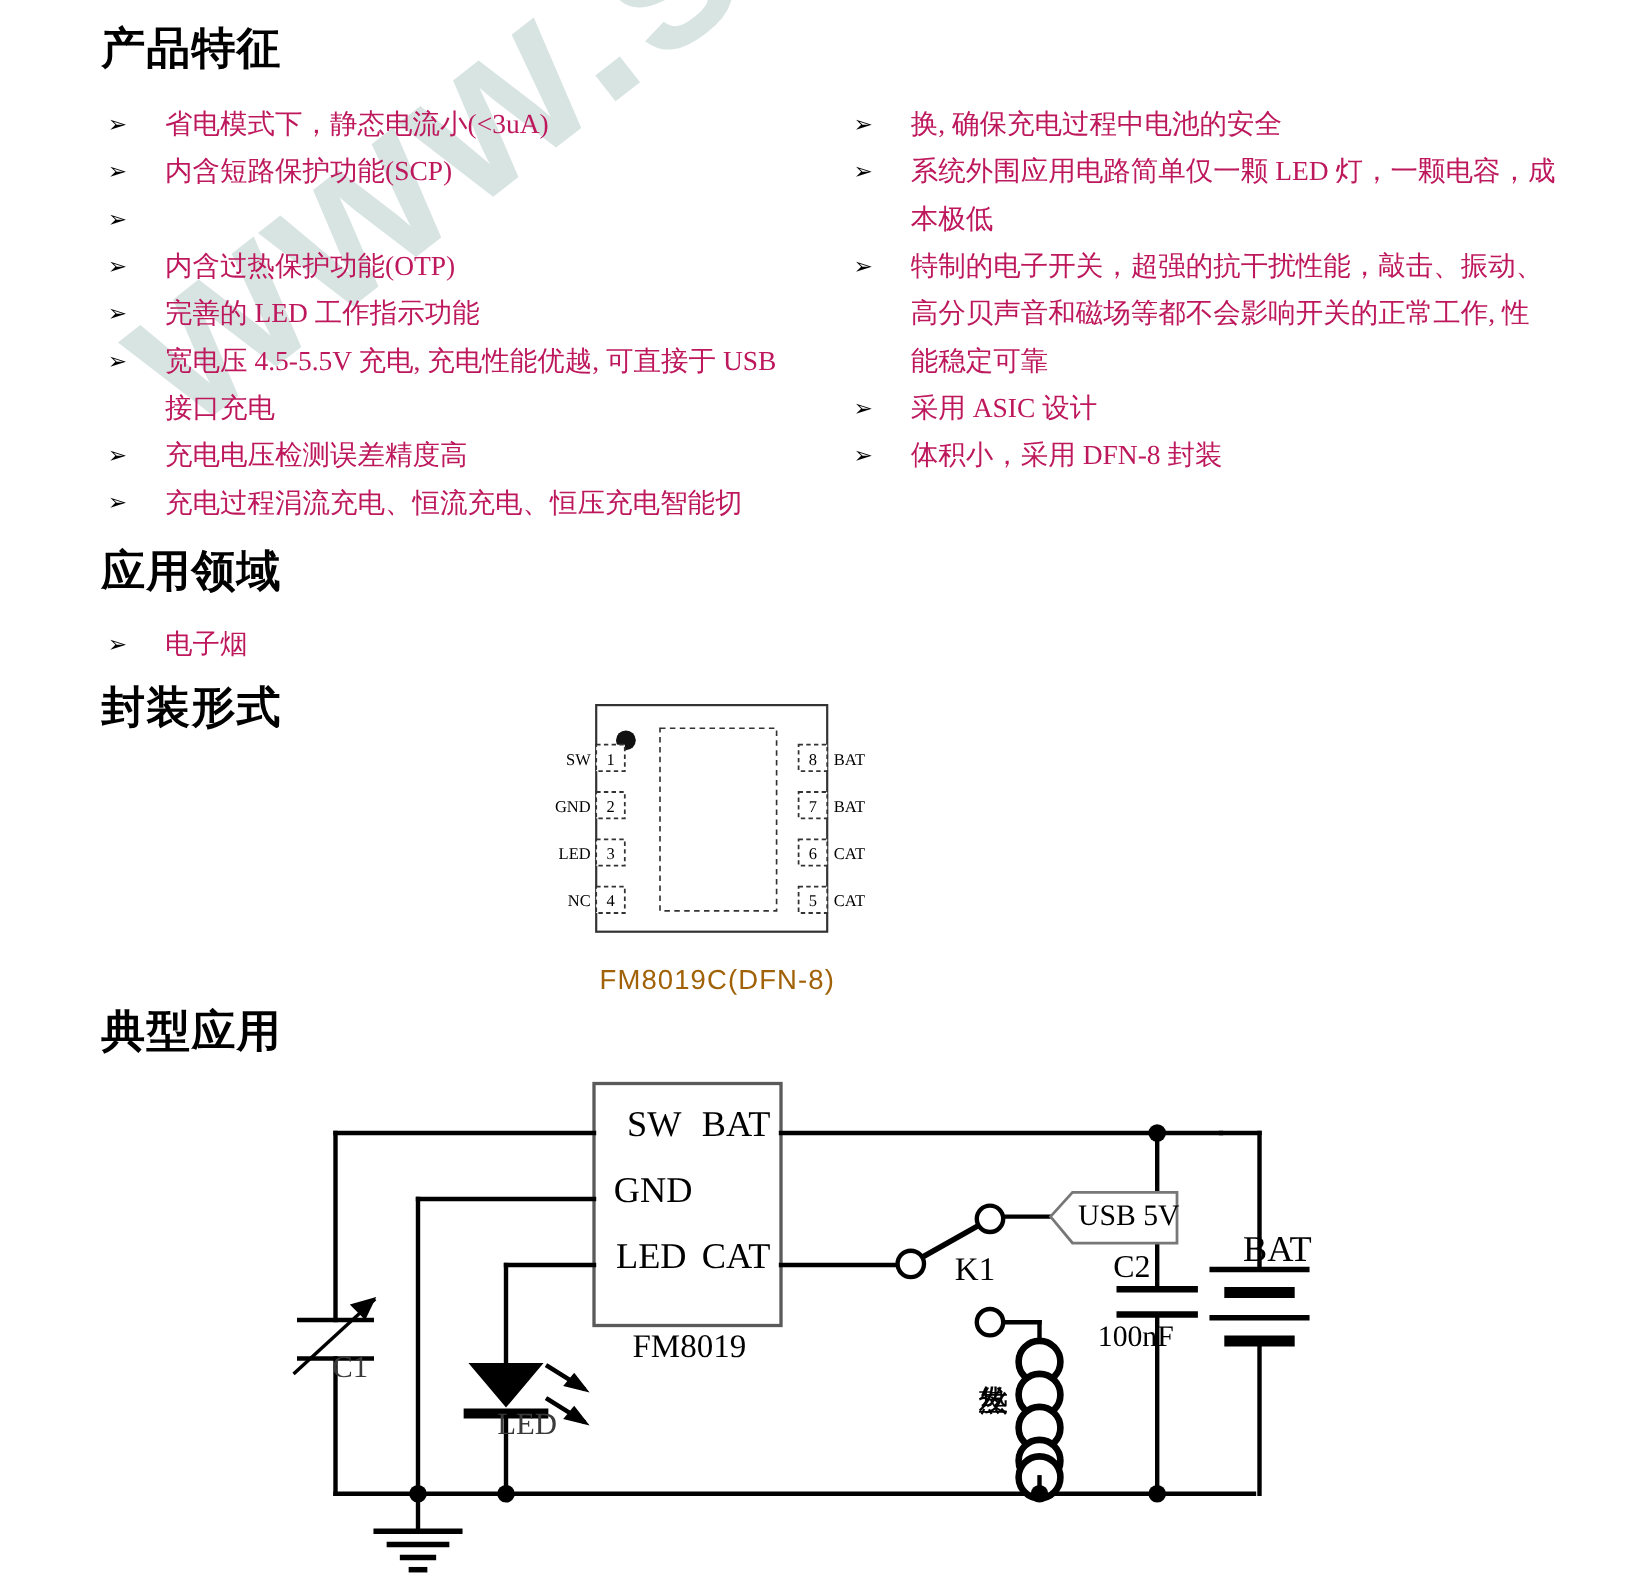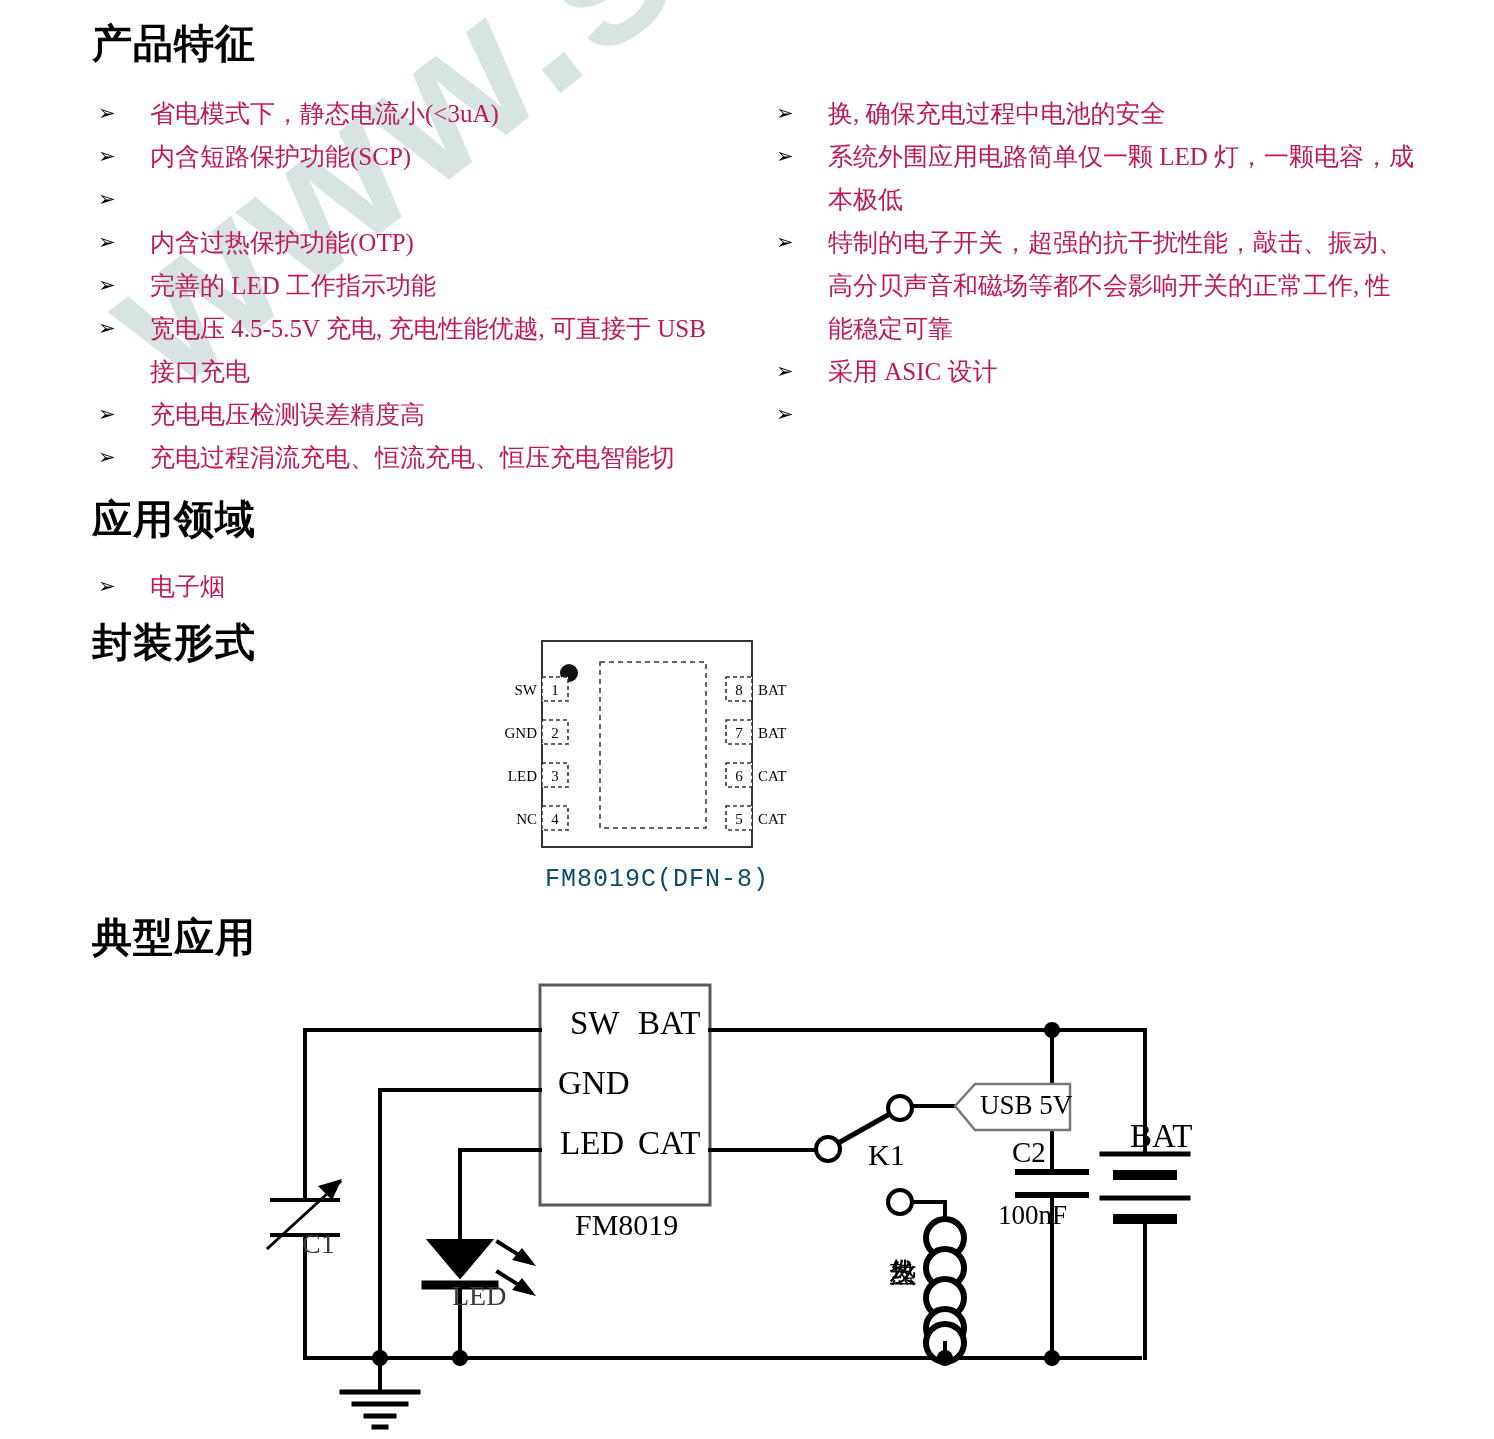--- a/index.html
+++ b/index.html
@@ -69,25 +69,26 @@
     font-size:25px;
     line-height:43px;
     color:#be185d;
     white-space:pre-wrap;
   }
 
   
   .pkg{position:absolute;}
   .pkgcap{
     position:absolute;
-    font-family:Liberation Mono, monospace;
+    font-family:Liberation Sans, sans-serif;
     font-size:25px;
     letter-spacing:1px;
-    color:#0c4a6e;
+    color:#a16207;
     white-space:nowrap;
+    margin-top:12px;
   }
 
   
   .circuit{position:absolute;}
   .lbl{
     position:absolute;
     font-family:"Liberation Serif", serif;
     color:#000;
     white-space:nowrap;
   }
@@ -153,20 +154,21 @@
           <span class="txt">特制的电子开关，超强的抗干扰性能，敲击、振动、
 高分贝声音和磁场等都不会影响开关的正常工作, 性
 能稳定可靠</span>
         </div>
         <div class="bullet">
           <span class="mark">➢</span>
           <span class="txt">采用 ASIC 设计</span>
         </div>
         <div class="bullet">
           <span class="mark">➢</span>
+          <span class="txt">体积小，采用 DFN-8 封装</span>
         </div>
       </div>
 
     <h1 class="sec" style="left:92px;top:500px;">应用领域</h1>
 
     <div class="bullets" id="app-list" style="left:92px;top:565px;width:660px;">
         <div class="bullet">
           <span class="mark">➢</span>
           <span class="txt">电子烟</span>
         </div>

